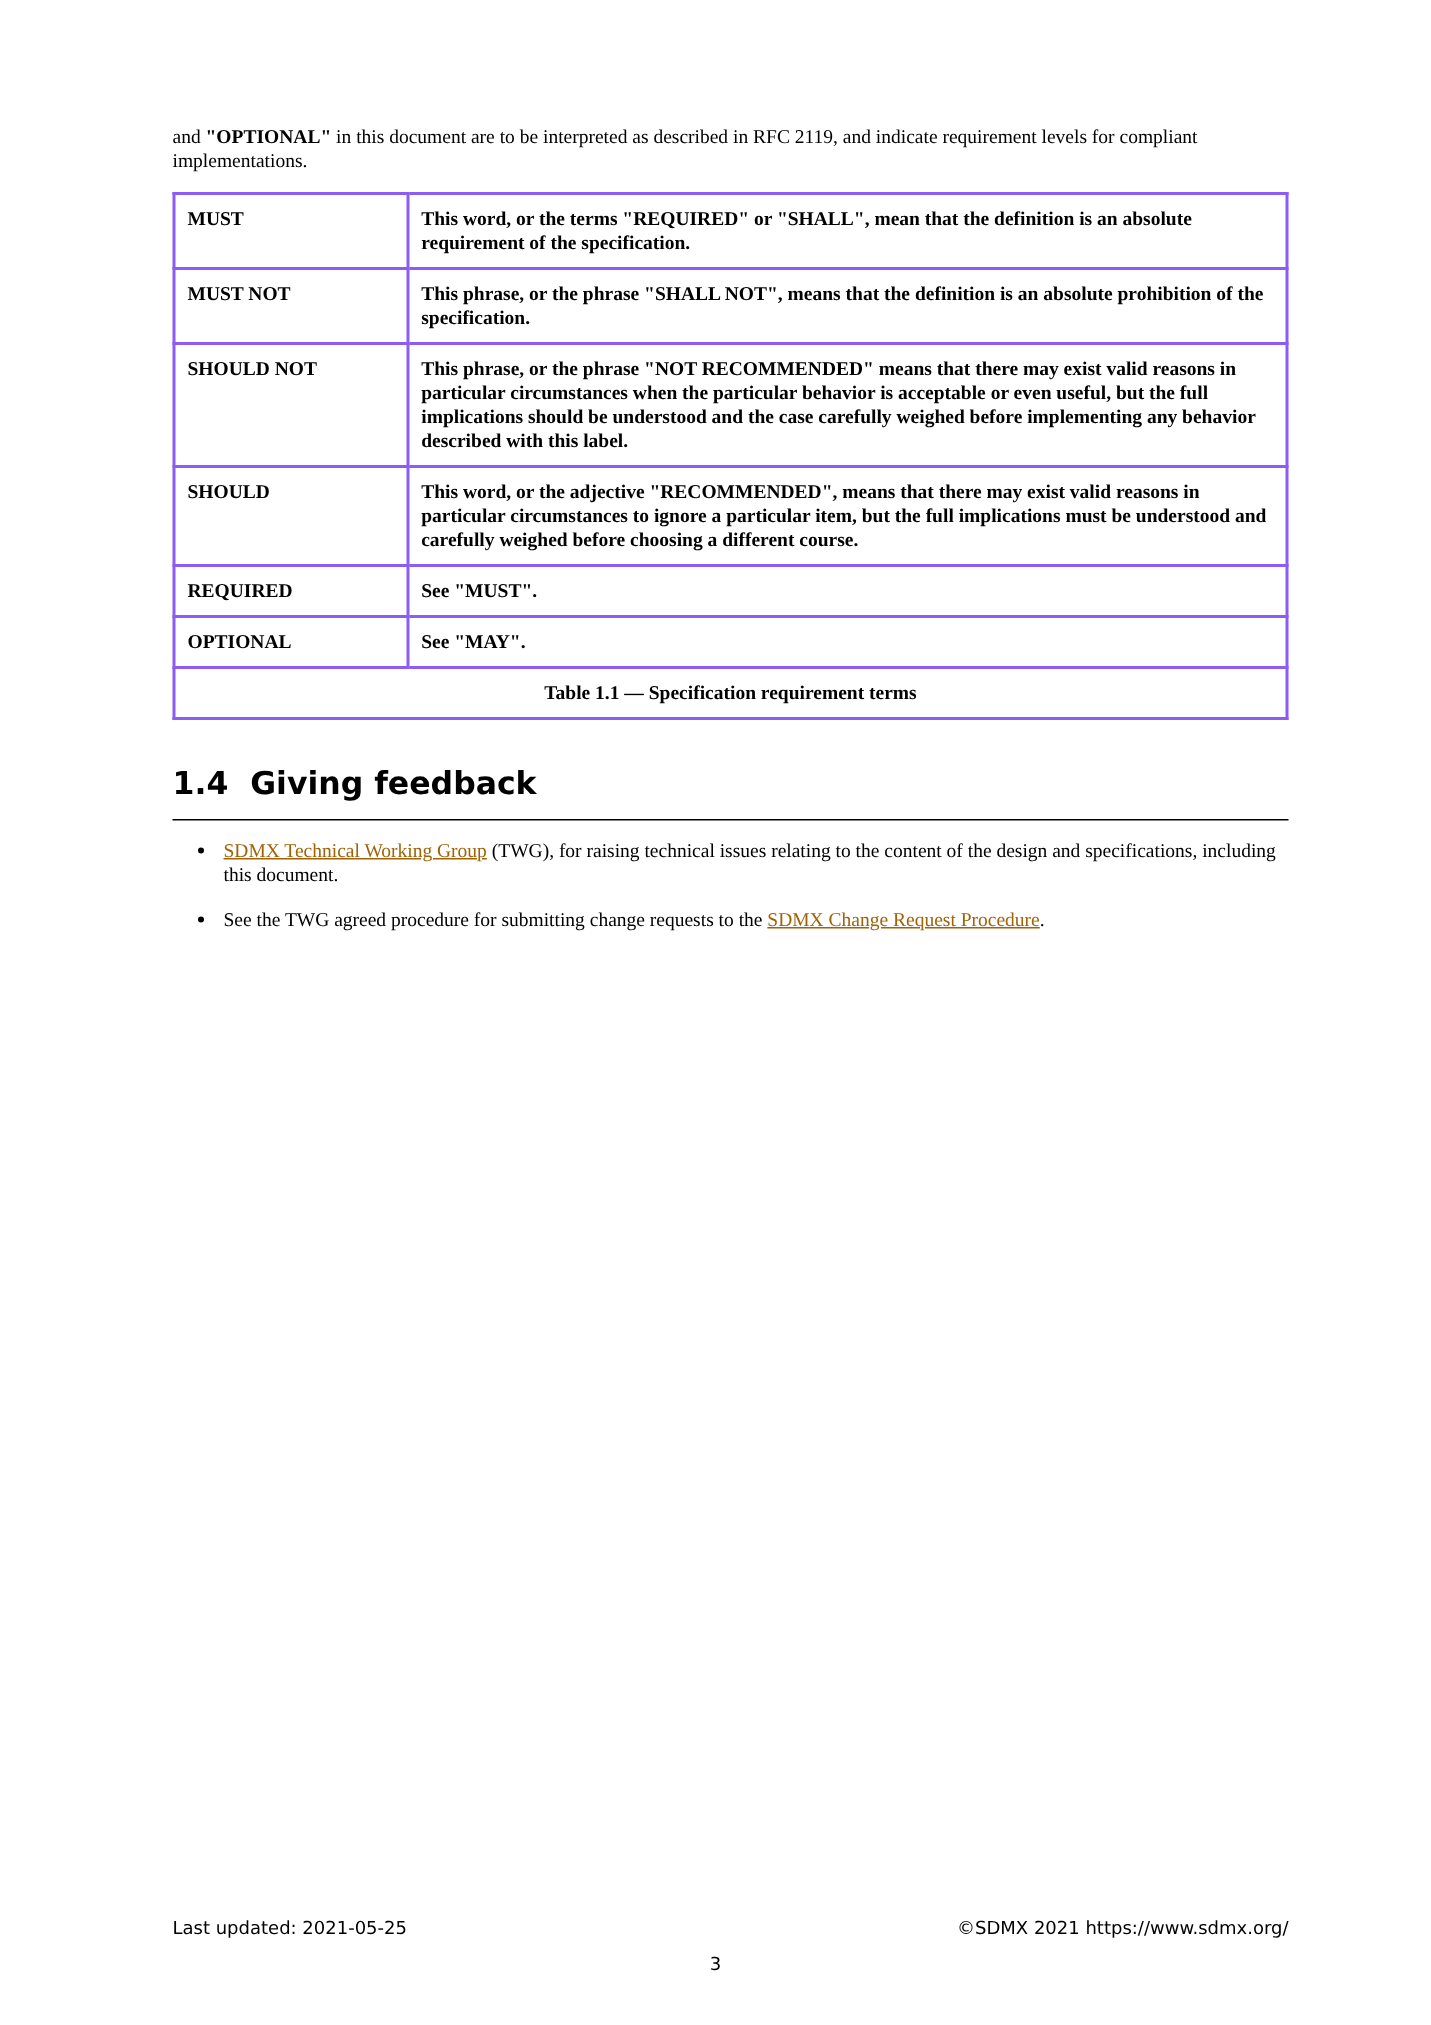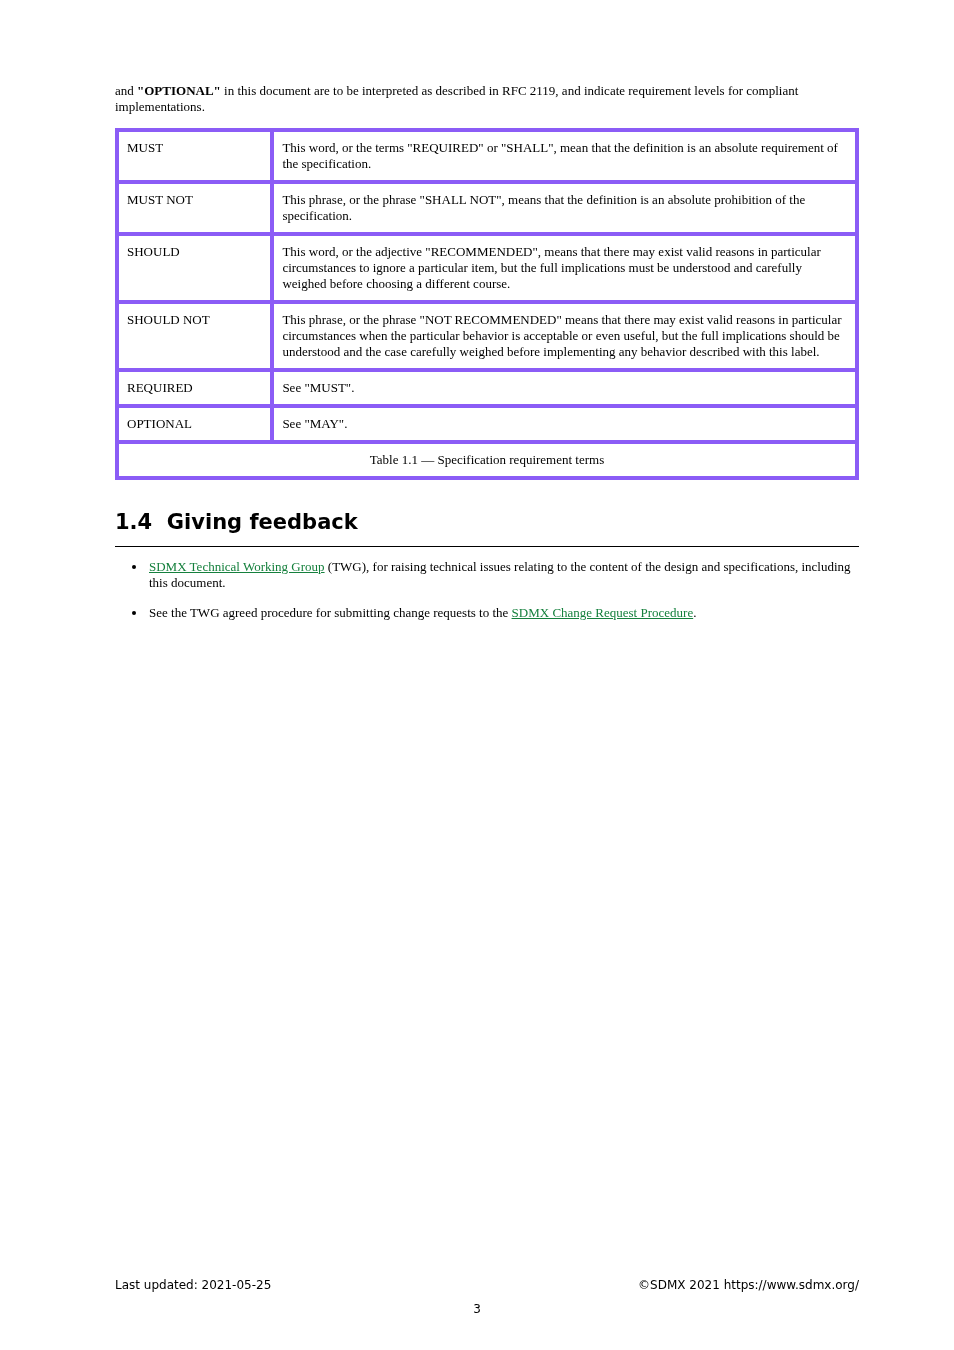--- a/index.html
+++ b/index.html
@@ -23,25 +23,25 @@
     .bold {
       font-weight: bold;
     }
     table.rfc {
       border-collapse: collapse;
       width: 100%;
       margin-bottom: 30px;
       font-size: 13px;
     }
     table.rfc td, table.rfc th {
-      border: 4px solid #8b5cf6;
+      border: 2px solid #8b5cf6;
       padding: 8px 8px;
       vertical-align: top;
       text-align: left;
-      font-weight: normal;
+      font-weight: bold;
     }
     table.rfc td.term {
       width: 21%;
     }
     hr.heavy {
       border: none;
       border-top: 1.5px solid black;
       margin: 0 0 12px 0;
     }
     h2.section-title {
@@ -58,21 +58,21 @@
       margin: 0 0 0 32px;
       padding: 0;
       list-style-type: disc;
       font-size: 13px;
     }
     ul.guide li {
       margin-bottom: 14px;
       padding-left: 2px;
     }
     a.link {
-      color: #15803d;
+      color: #a16207;
       text-decoration: underline;
     }
     .footer-note {
       position: absolute;
       bottom: 58px;
       left: 115px;
       right: 95px;
       font-size: 12px;
       font-family: "DejaVu Sans", Arial, sans-serif;
       display: flex;
@@ -100,26 +100,26 @@
     <tbody>
       <tr>
         <td class="term">MUST</td>
         <td>This word, or the terms "REQUIRED" or "SHALL", mean that the definition is an absolute requirement of the specification.</td>
       </tr>
       <tr>
         <td class="term">MUST NOT</td>
         <td>This phrase, or the phrase "SHALL NOT", means that the definition is an absolute prohibition of the specification.</td>
       </tr>
       <tr>
+        <td class="term">SHOULD NOT</td>
+        <td>This phrase, or the phrase "NOT RECOMMENDED" means that there may exist valid reasons in particular circumstances when the particular behavior is acceptable or even useful, but the full implications should be understood and the case carefully weighed before implementing any behavior described with this label.</td>
+      </tr>
+      <tr>
         <td class="term">SHOULD</td>
         <td>This word, or the adjective "RECOMMENDED", means that there may exist valid reasons in particular circumstances to ignore a particular item, but the full implications must be understood and carefully weighed before choosing a different course.</td>
-      </tr>
-      <tr>
-        <td class="term">SHOULD NOT</td>
-        <td>This phrase, or the phrase "NOT RECOMMENDED" means that there may exist valid reasons in particular circumstances when the particular behavior is acceptable or even useful, but the full implications should be understood and the case carefully weighed before implementing any behavior described with this label.</td>
       </tr>
       <tr>
         <td class="term">REQUIRED</td>
         <td>See "MUST".</td>
       </tr>
       <tr>
         <td class="term">OPTIONAL</td>
         <td>See "MAY".</td>
       </tr>
       <tr>

